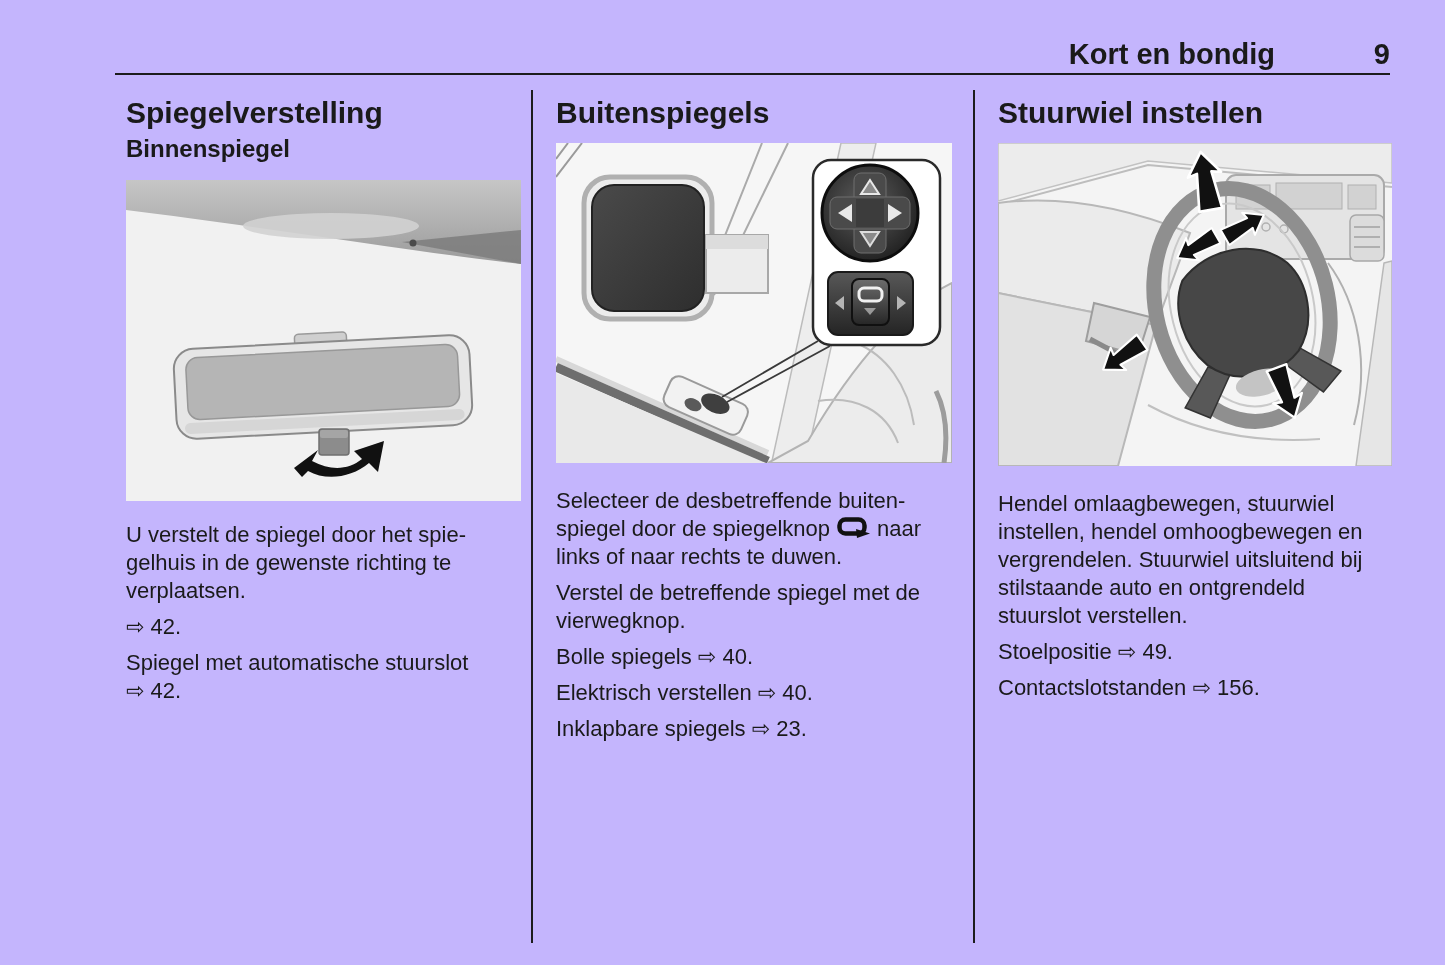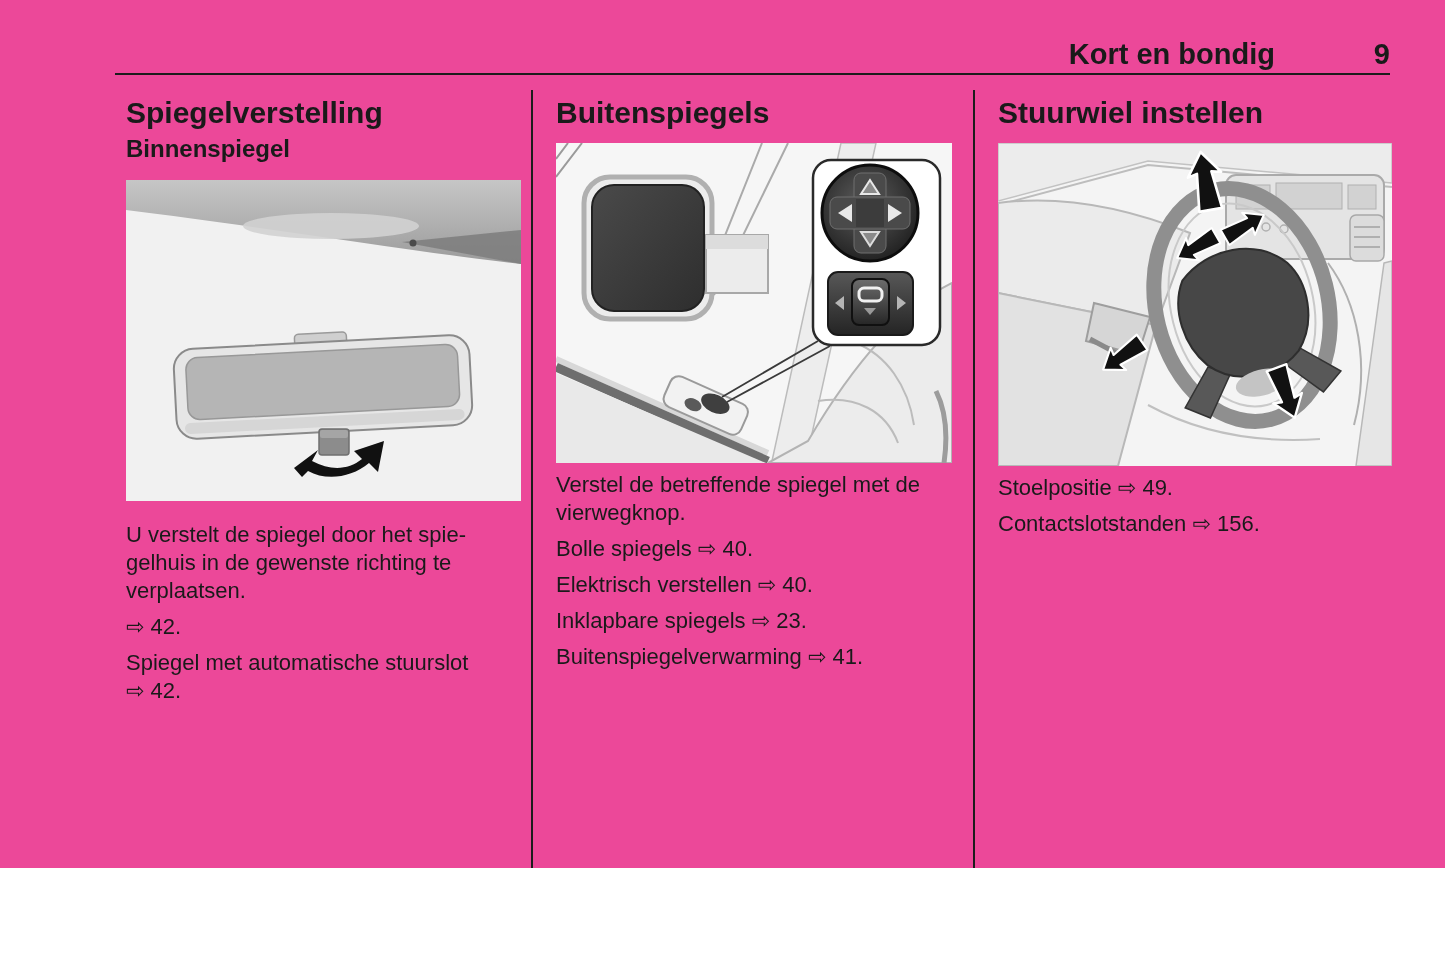--- a/index.html
+++ b/index.html
@@ -1,17 +1,17 @@
 <!DOCTYPE html>
 <html><head>
 <meta charset="utf-8">
 <style>
   html,body{margin:0;padding:0;background:#fff;}
   .page{
-    position:relative;width:1445px;height:868px;background:#ec4899;
+    position:relative;width:1445px;height:965px;background:#c4b5fd;
     font-family:"Liberation Sans","DejaVu Sans",sans-serif;color:#1a1a1a;overflow:hidden;
   }
   
   .running-title{position:absolute;top:38px;right:170px;font-size:29px;font-weight:bold;white-space:nowrap;}
   .page-number{position:absolute;top:38px;right:55px;font-size:29px;font-weight:bold;}
   .header-rule{position:absolute;left:115px;top:73px;width:1275px;height:2px;background:#1c1c1c;}
   .vsep{position:absolute;top:90px;height:853px;width:2px;background:#1c1c1c;}
   #sep1{left:531px;} #sep2{left:973px;}
   
   .col{position:absolute;top:95px;}
@@ -159,28 +159,37 @@
         <rect x="272" y="129" width="85" height="63" rx="10" fill="url(#swGrad)" stroke="#1a1a1a" stroke-width="2"></rect>
         <polygon points="279,160 288,153 288,167" fill="#b5b5b5"></polygon>
         <polygon points="350,160 341,153 341,167" fill="#b5b5b5"></polygon>
         <rect x="296" y="136" width="37" height="46" rx="7" fill="url(#btnGrad)" stroke="#101010" stroke-width="2"></rect>
         <rect x="303" y="145" width="23" height="13" rx="5" fill="none" stroke="#f0f0f0" stroke-width="3"></rect>
         <polygon points="314,172 308,165 320,165" fill="#999999"></polygon>
       </g>
     </svg>
 
     <div class="body-text">
+      <div class="para first">
+        <div class="line">Selecteer de desbetreffende buiten-</div>
+        <div class="line">
+          <span>spiegel door de spiegelknop</span><svg class="inline-icon" width="33" height="22" viewBox="0 0 33 22">
+              <rect x="2.5" y="2.5" width="25" height="14" rx="6" fill="none" stroke="#111" stroke-width="4.5"></rect>
+              <polygon points="19,12 33,16.5 20,21" fill="#111"></polygon>
+            </svg><span>naar</span>
+        </div>
+        <div class="line">links of naar rechts te duwen.</div>
+      </div>
       <div class="para">
         <div class="line">Verstel de betreffende spiegel met de</div>
         <div class="line">vierwegknop.</div>
       </div>
       <div class="para">Bolle spiegels ⇨ 40.</div>
       <div class="para">Elektrisch verstellen ⇨ 40.</div>
       <div class="para">Inklapbare spiegels ⇨ 23.</div>
-      <div class="para">Buitenspiegelverwarming ⇨ 41.</div>
     </div>
   </div>
 
   <div class="col" id="col-right">
     <h1 class="heading">Stuurwiel instellen</h1>
 
     <svg class="illustration" width="394" height="323" viewBox="0 0 394 323">
       <rect x="0" y="0" width="394" height="323" fill="#f4f4f4"></rect>
 
       <polygon points="0,0 394,0 394,40 150,18 0,58" fill="#ececec" stroke="#c2c2c2" stroke-width="1.5"></polygon>
@@ -233,18 +242,25 @@
       <g fill="#111" stroke="#ffffff" stroke-width="2.5" stroke-linejoin="round">
         <path transform="translate(208,40) rotate(-10) scale(1.05)" d="M0,-30 L16,-8 L7,-10 L11,26 L-11,26 L-7,-10 L-16,-8 Z"></path>
         <path transform="translate(245,84) rotate(60) scale(0.8)" d="M0,-30 L16,-8 L7,-10 L11,26 L-11,26 L-7,-10 L-16,-8 Z"></path>
         <path transform="translate(200,103) rotate(240) scale(0.8)" d="M0,-30 L16,-8 L7,-10 L11,26 L-11,26 L-7,-10 L-16,-8 Z"></path>
         <path transform="translate(287,248) rotate(160) scale(0.95)" d="M0,-30 L16,-8 L7,-10 L11,26 L-11,26 L-7,-10 L-16,-8 Z"></path>
         <path transform="translate(126,212) rotate(235) scale(0.85)" d="M0,-30 L16,-8 L7,-10 L11,26 L-11,26 L-7,-10 L-16,-8 Z"></path>
       </g>
     </svg>
 
     <div class="body-text">
+      <div class="para first">
+        <div class="line">Hendel omlaagbewegen, stuurwiel</div>
+        <div class="line">instellen, hendel omhoogbewegen en</div>
+        <div class="line">vergrendelen. Stuurwiel uitsluitend bij</div>
+        <div class="line">stilstaande auto en ontgrendeld</div>
+        <div class="line">stuurslot verstellen.</div>
+      </div>
       <div class="para">Stoelpositie ⇨ 49.</div>
       <div class="para">Contactslotstanden ⇨ 156.</div>
     </div>
   </div>
 
 </div>
 
 </body></html>

